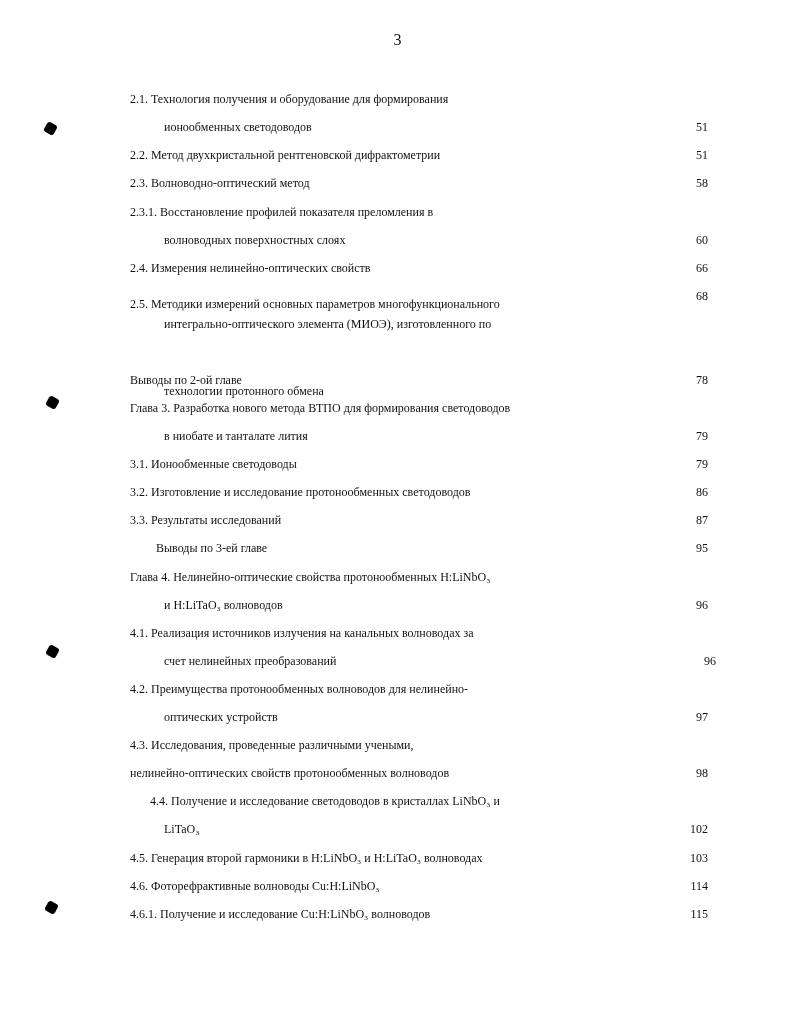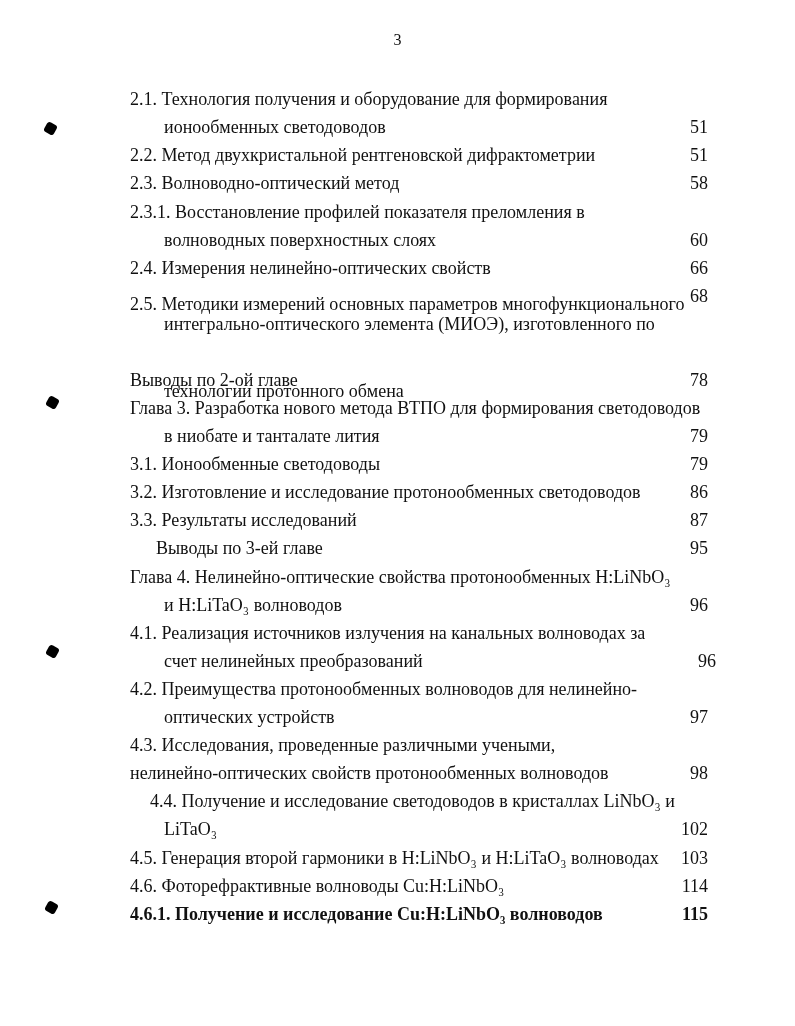--- a/index.html
+++ b/index.html
@@ -27,21 +27,21 @@
       position: absolute;
       left: 0;
       top: 0;
       width: 795px;
     }
     .toc-line {
       position: absolute;
       left: 0;
       width: 795px;
       height: 22px;
-      font-size: 18px;
+      font-size: 12px;
       line-height: 22px;
       white-space: nowrap;
     }
     .toc-line .text {
       position: absolute;
       top: 0;
     }
     .toc-line .num {
       position: absolute;
       top: 0;
@@ -162,21 +162,21 @@
       <span class="num">102</span>
     </div>
     <div class="toc-line" style="top: 847px;">
       <span class="text" style="left: 130px;">4.5. Генерация второй гармоники в H:LiNbO₃  и H:LiTaO₃ волноводах</span>
       <span class="num">103</span>
     </div>
     <div class="toc-line" style="top: 875px;">
       <span class="text" style="left: 130px;">4.6. Фоторефрактивные волноводы Cu:H:LiNbO₃</span>
       <span class="num">114</span>
     </div>
-    <div class="toc-line" style="top: 903px; font-weight: bold;">
+    <div class="toc-line" style="top: 903px;">
       <span class="text" style="left: 130px;">4.6.1. Получение  и исследование Cu:H:LiNbO₃ волноводов</span>
       <span class="num">115</span>
     </div>
   </div>
 
 <div id="marks">
     <div class="hole" style="left: 45px; top: 123px;"></div>
     <div class="hole" style="left: 47px; top: 397px;"></div>
     <div class="hole" style="left: 47px; top: 646px;"></div>
     <div class="hole" style="left: 46px; top: 902px;"></div>

